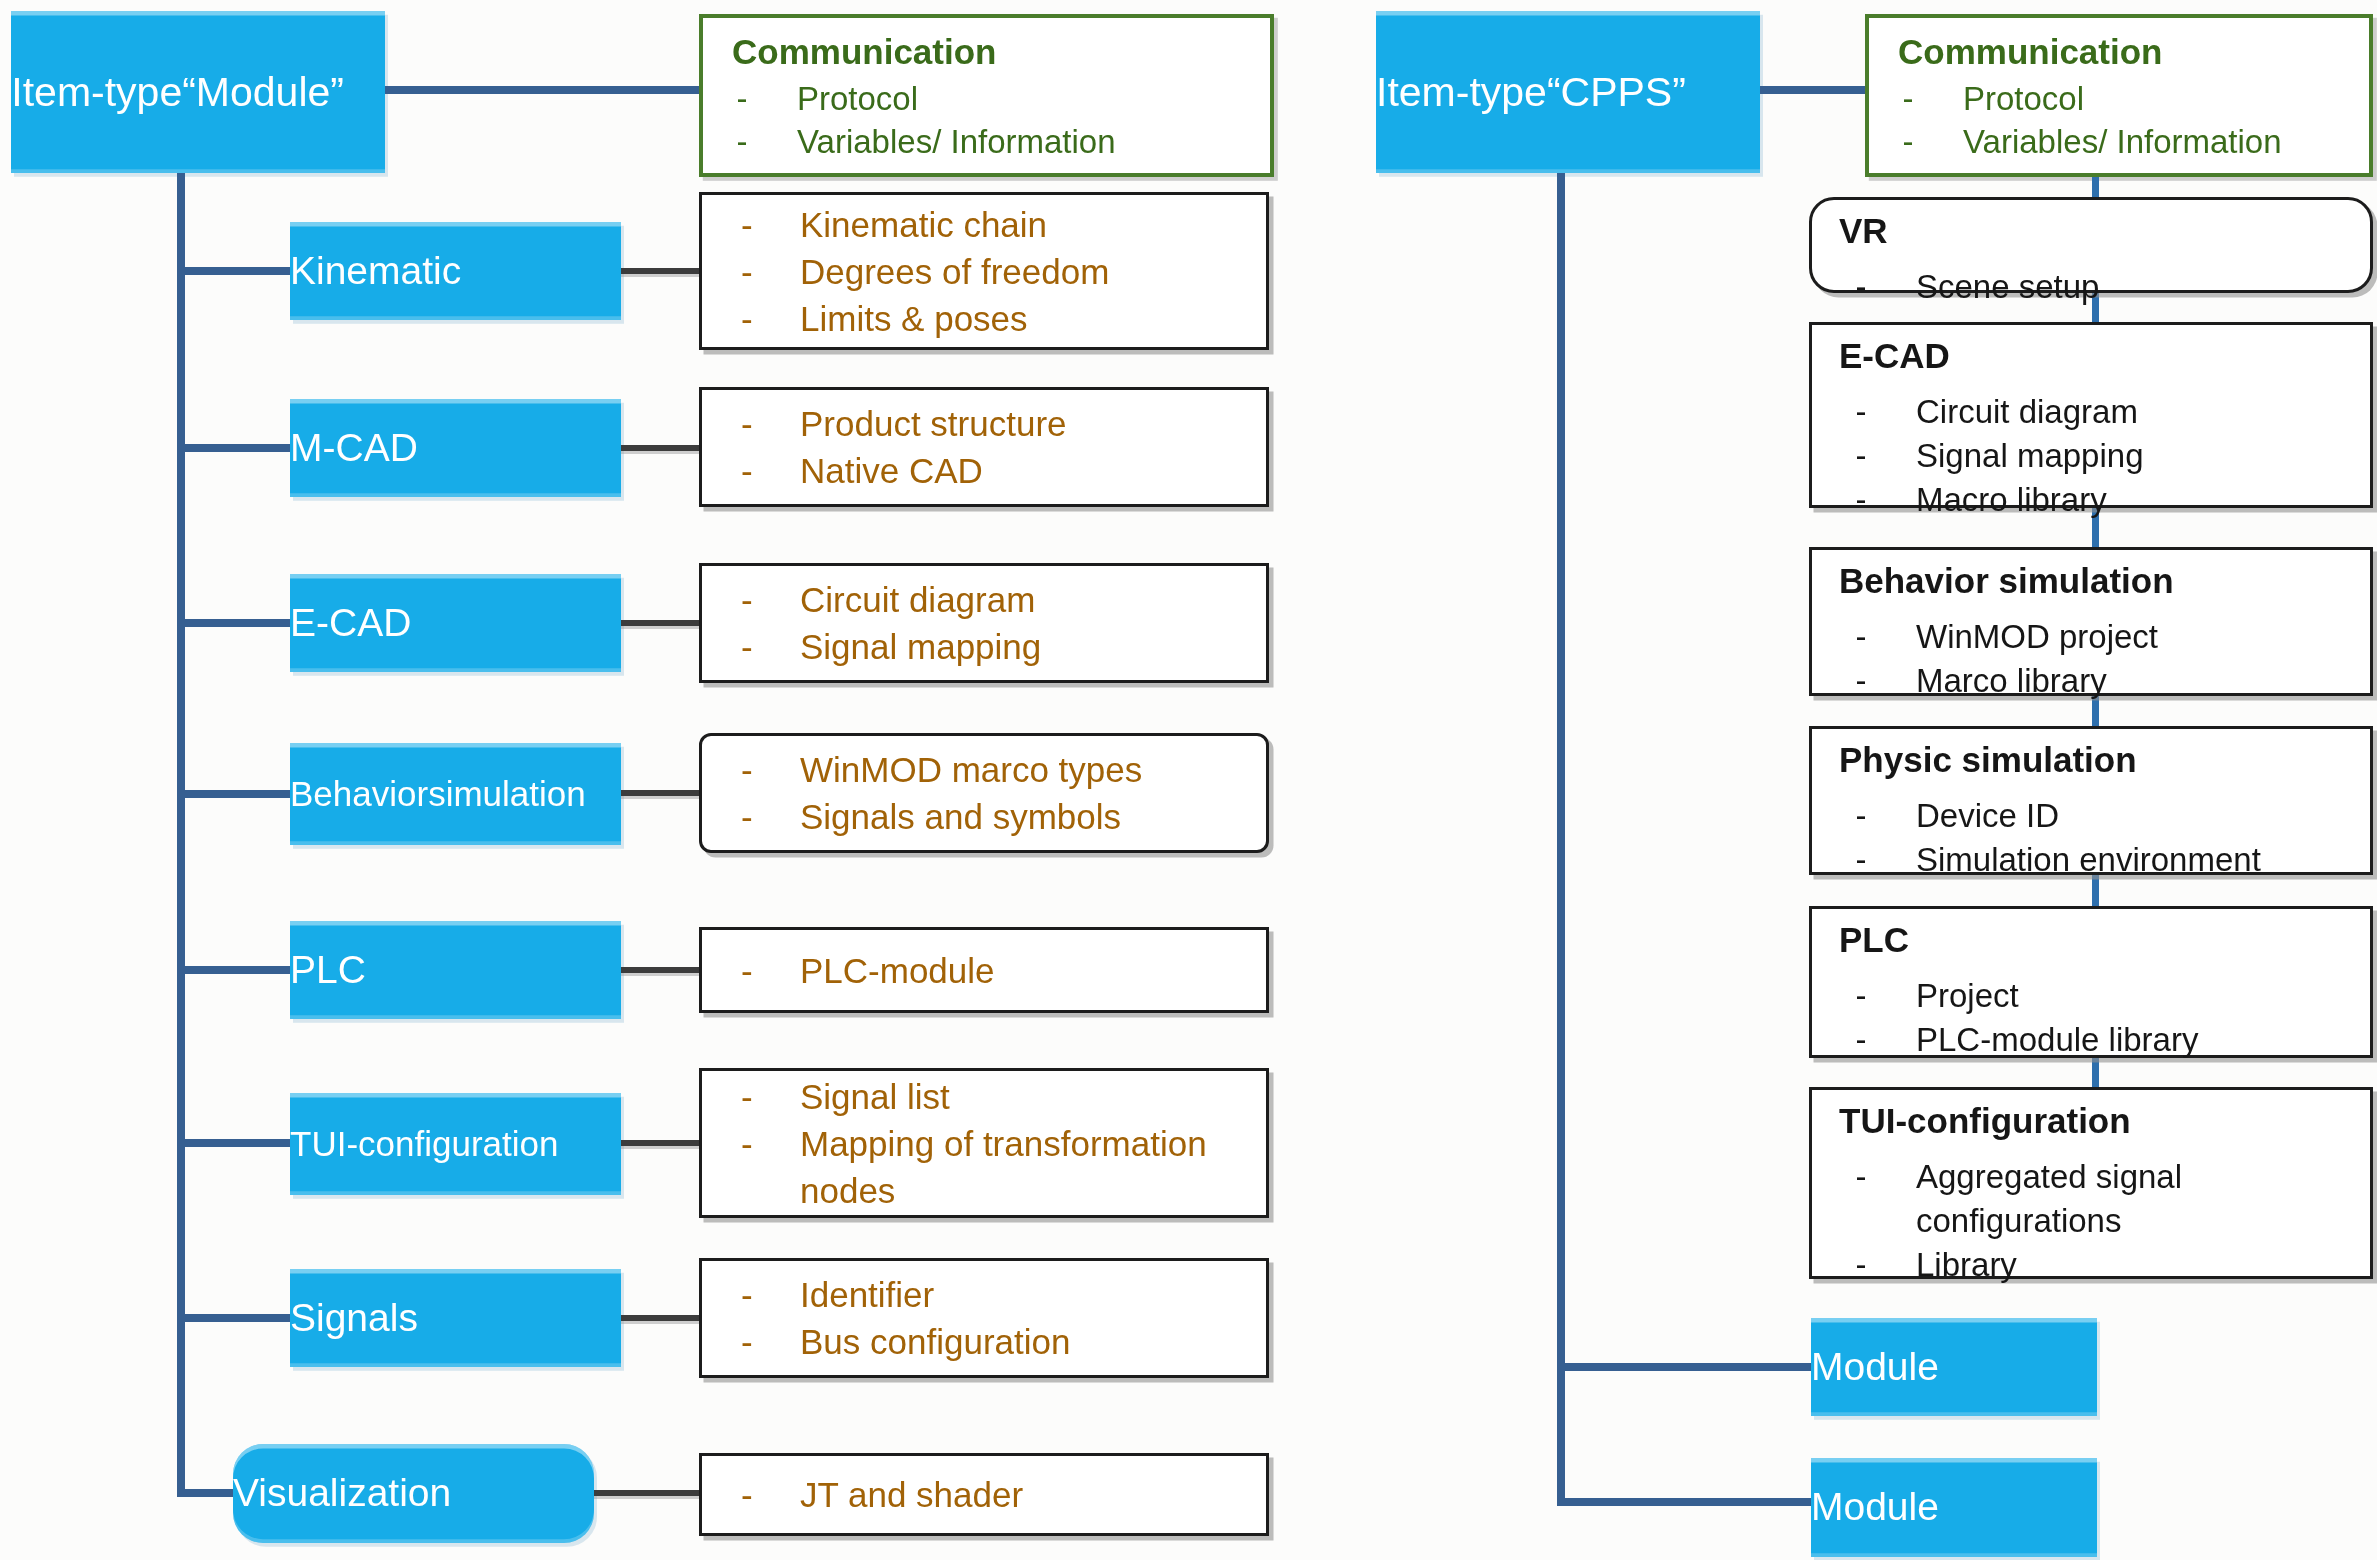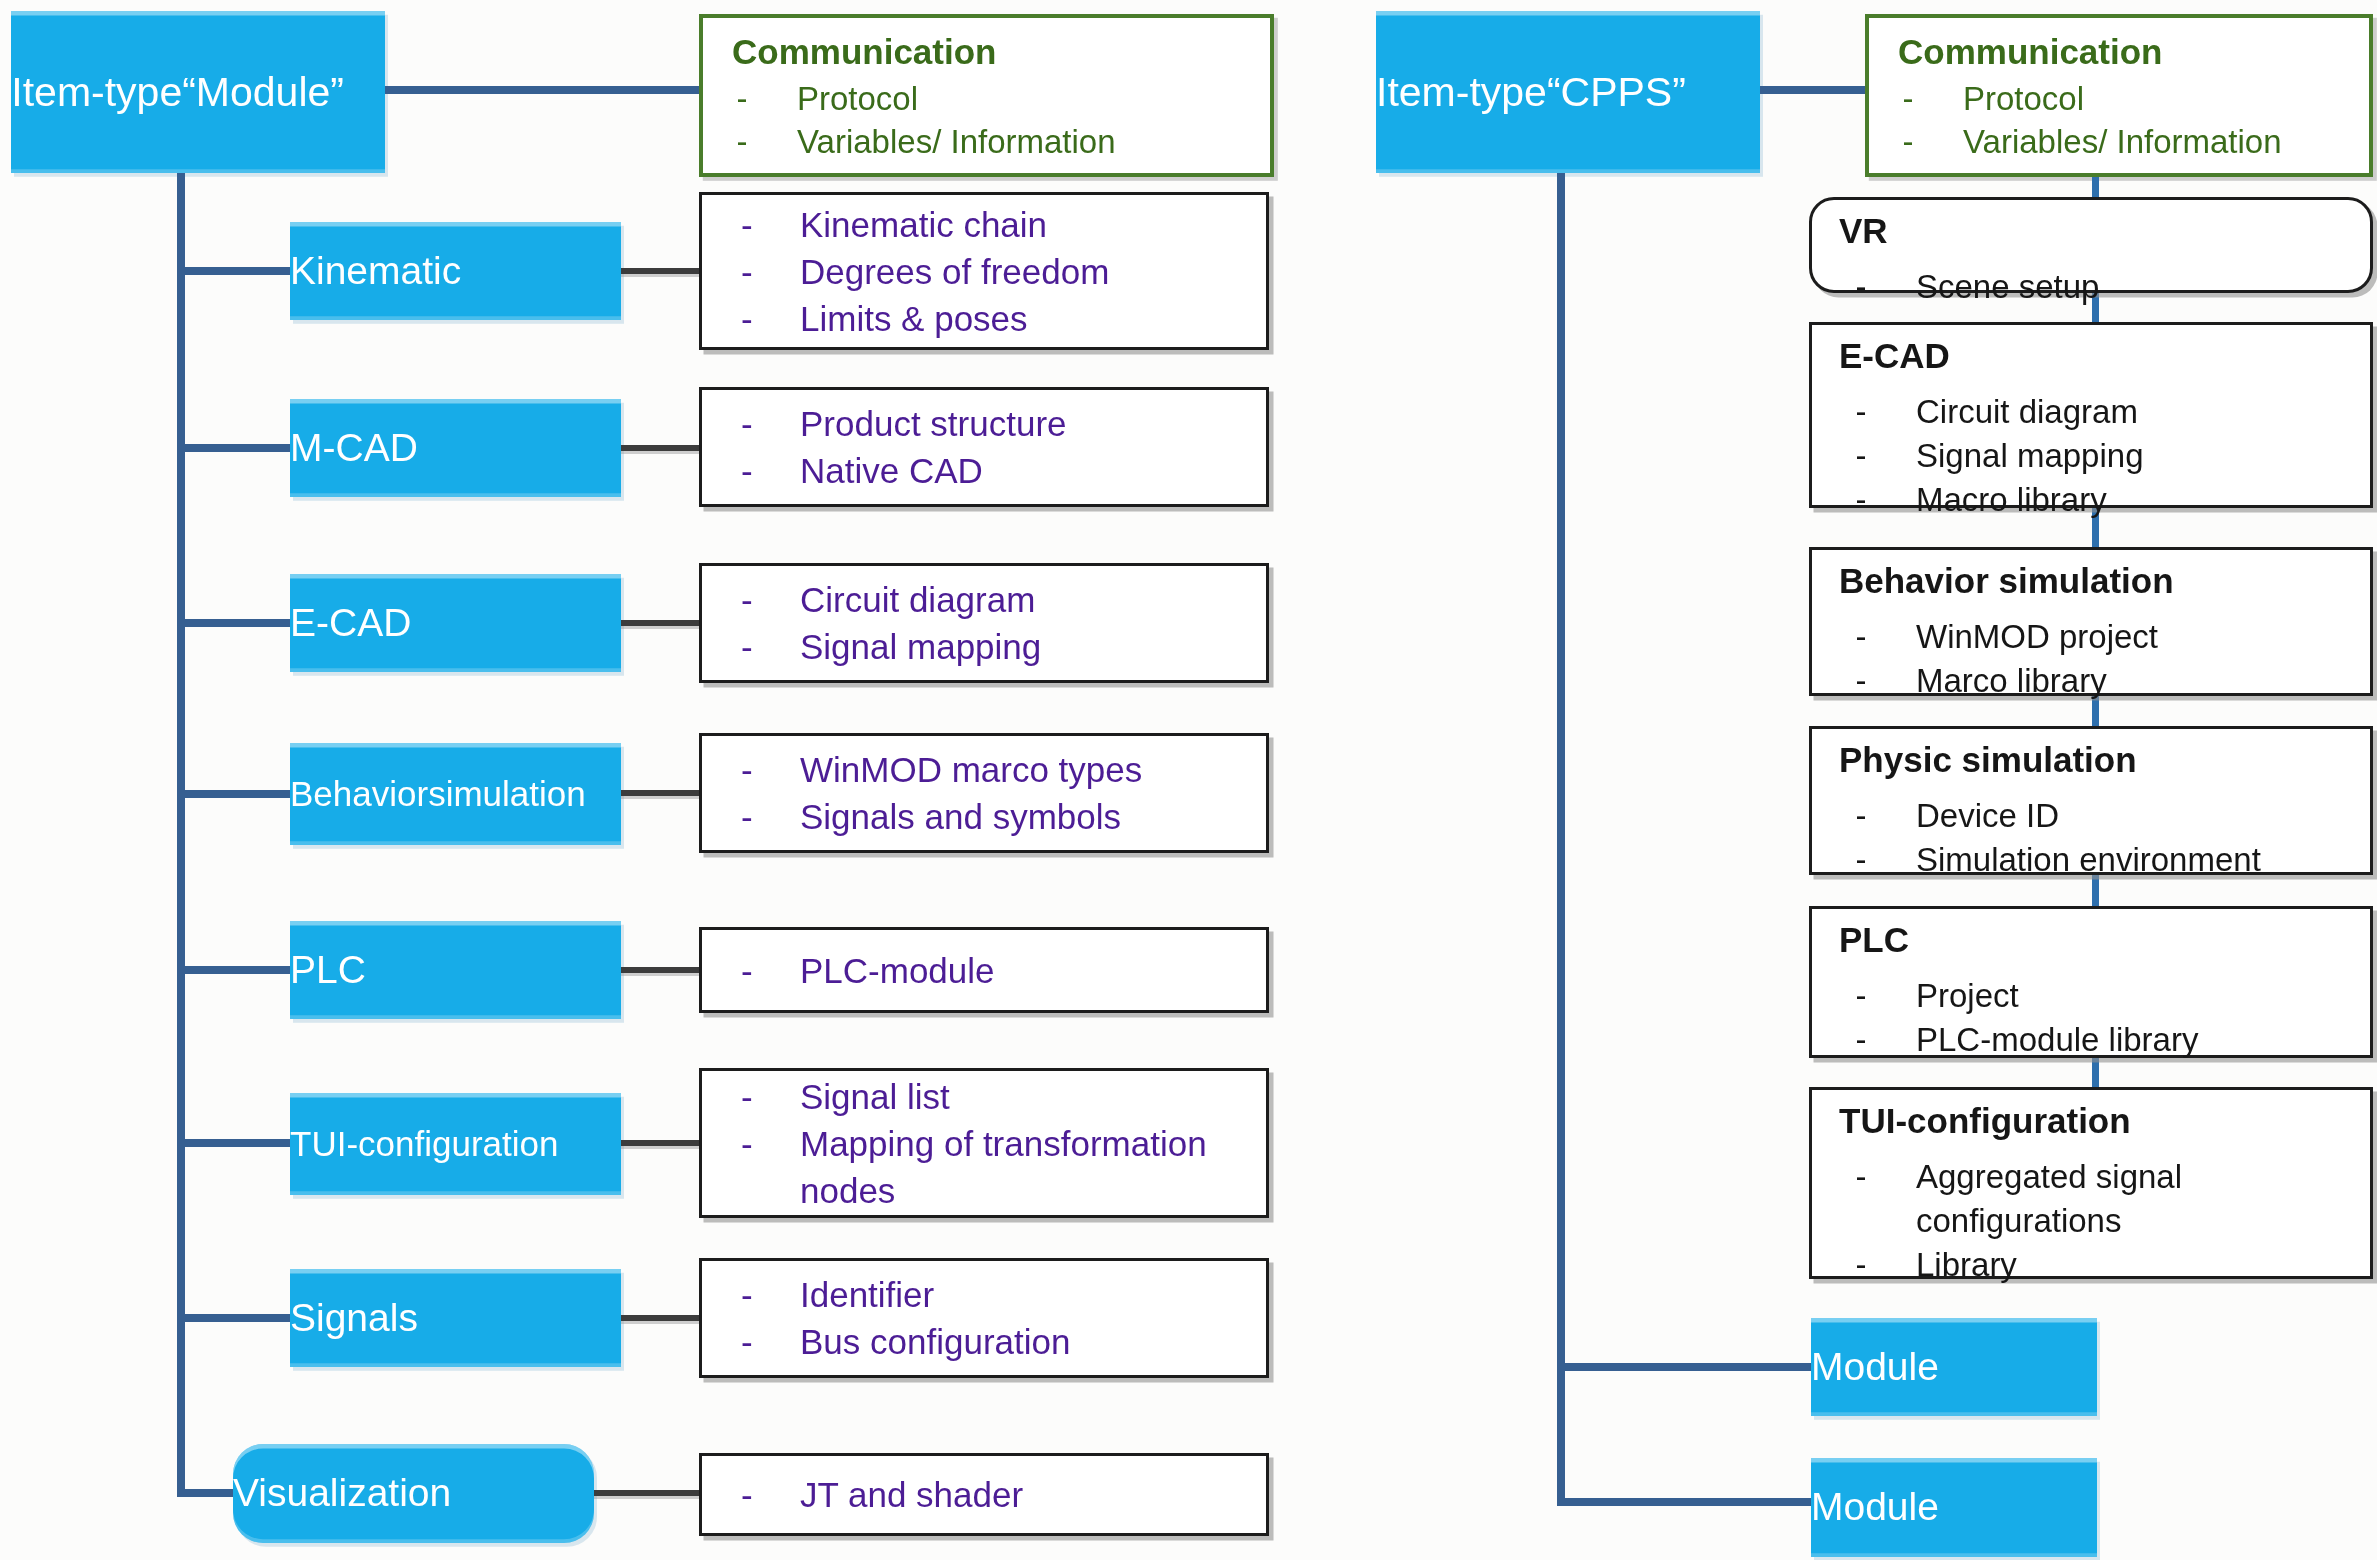--- a/index.html
+++ b/index.html
@@ -38,21 +38,21 @@
   .greenbox .gtitle{font-weight:bold;font-size:35px;line-height:44px;}
   ul.glist{list-style:none;margin:3px 0 0 0;padding:0;}
   ul.glist li{position:relative;font-size:33px;line-height:43px;padding-left:65px;}
   ul.glist li::before{content:"-";position:absolute;left:4.5px;top:0;}
   
   .detail{
     position:absolute;background:#ffffff;
     border:3.8px solid #1C1C1C;box-sizing:border-box;
     box-shadow:4.5px 4.5px 0 rgba(145,145,145,.6);
     display:flex;flex-direction:column;justify-content:center;
-    color:#4c1d95;
+    color:#a16207;
     padding:4.5px 13.5px 4.5px 0;
   }
   ul.dlist{list-style:none;margin:0;padding:0;}
   ul.dlist li{position:relative;font-size:35px;line-height:47px;padding-left:98px;}
   ul.dlist li::before{content:"-";position:absolute;left:39px;top:0;}
   
   .stack{
     position:absolute;background:#ffffff;
     border:3.8px solid #1C1C1C;box-sizing:border-box;
     box-shadow:4.5px 4.5px 0 rgba(145,145,145,.6);
@@ -124,21 +124,21 @@
       <li>Signal mapping</li>
     </ul>
   </div>
 
   <div class="hline trunk" style="left:181px;top:790px;width:109px;height:7.5px;"></div>
   <div class="cyan fs-node2" style="left:290px;top:743px;width:331px;height:102px;">
     <div class="ln">Behavior</div>
     <div class="ln">simulation</div>
   </div>
   <div class="hline linkdark" style="left:621px;top:790px;width:81px;height:6px;"></div>
-  <div class="detail" style="left:699px;top:733px;width:570px;height:120px;">
+  <div class="detail" style="left:699px;top:733px;width:570px;height:120px;border-radius:12px;">
     <ul class="dlist">
       <li>WinMOD marco types</li>
       <li>Signals and symbols</li>
     </ul>
   </div>
 
   <div class="hline trunk" style="left:181px;top:966px;width:109px;height:7.5px;"></div>
   <div class="cyan fs-node" style="left:290px;top:921px;width:331px;height:98px;">
     <div class="ln">PLC</div>
   </div>

